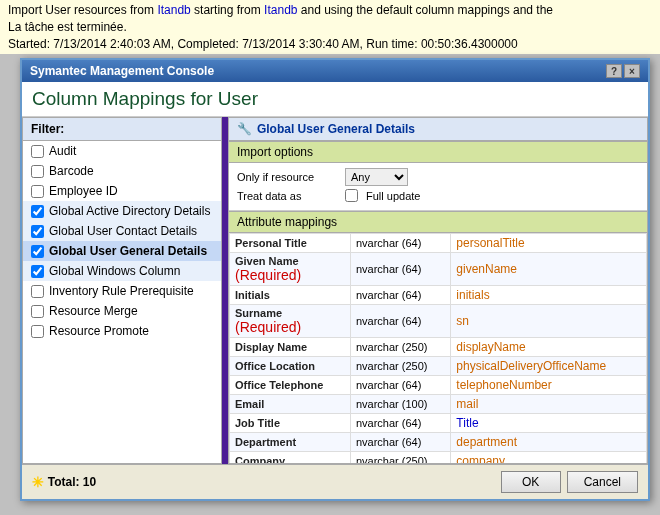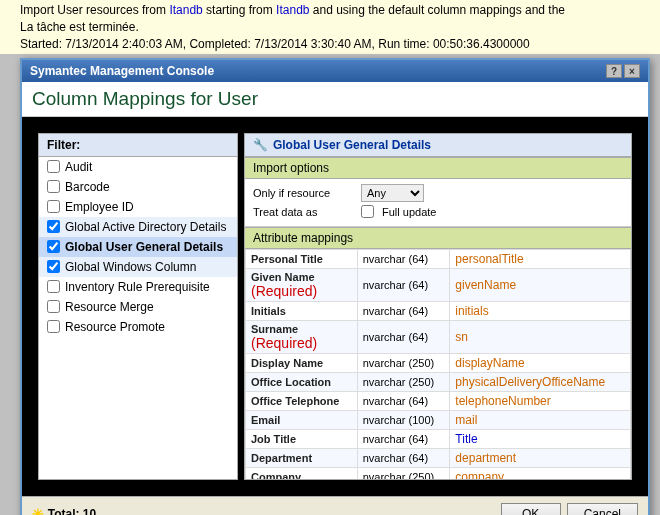--- a/index.html
+++ b/index.html
@@ -40,41 +40,41 @@
       border-bottom: 1px solid #ccc;
     }
     .dialog-header h2 {
       font-size: 19px;
       color: #14532d;
       font-weight: normal;
     }
 
     .dialog-body {
       display: flex;
-      padding: 16px;
+      padding: 0;
       gap: 6px;
-      background: #000000;
+      background: #4c1d95;
     }
 
     
     .left-panel {
       width: 200px;
       flex-shrink: 0;
       background: white;
       border: 1px solid #aaa;
     }
     .filter-header {
       background: #dce6f5;
       padding: 4px 8px;
       font-weight: bold;
       border-bottom: 1px solid #aaa;
     }
     .filter-item {
       display: flex;
-      align-items: flex-start;
+      align-items: flex-end;
       padding: 3px 8px;
       gap: 5px;
       cursor: pointer;
     }
     .filter-item.selected {
       background: #c5d8f5;
       font-weight: bold;
     }
     .filter-item.checked-highlight {
       background: #e8f0fb;
@@ -156,21 +156,21 @@
       background: linear-gradient(to bottom, #f5f5f5, #ddd);
       border: 1px solid #888;
       cursor: pointer;
       font-size: 12px;
       min-width: 60px;
     }
 
     .top-notice {
       background: #fffde0;
       font-size: 11px;
-      padding: 2px 20px;
+      padding: 2px 8px;
       line-height: 1.4;
     }
     .star-icon { color: #ffcc00; font-size: 14px; }
   </style>
 </head>
 <body>
 
 <div class="top-notice">
   <div>
     Import User resources from <span style="color:#0000cc">Itandb</span> starting from <span style="color:#0000cc">Itandb</span> and using the <span class="link green">default column mappings</span> and the
@@ -206,20 +206,24 @@
         <input type="checkbox" style="">
         <label>Barcode</label>
       </div>
       <div class="filter-item">
         <input type="checkbox" style="">
         <label>Employee ID</label>
       </div>
       <div class="filter-item checked-highlight">
         <input type="checkbox" checked="" style="">
         <label>Global Active Directory Details</label>
+      </div>
+      <div class="filter-item checked-highlight">
+        <input type="checkbox" checked="" style="">
+        <label>Global User Contact Details</label>
       </div>
       <div class="filter-item selected">
         <input type="checkbox" checked="" style="">
         <label>Global User General Details</label>
       </div>
       <div class="filter-item checked-highlight">
         <input type="checkbox" checked="" style="">
         <label>Global Windows Column</label>
       </div>
       <div class="filter-item">

